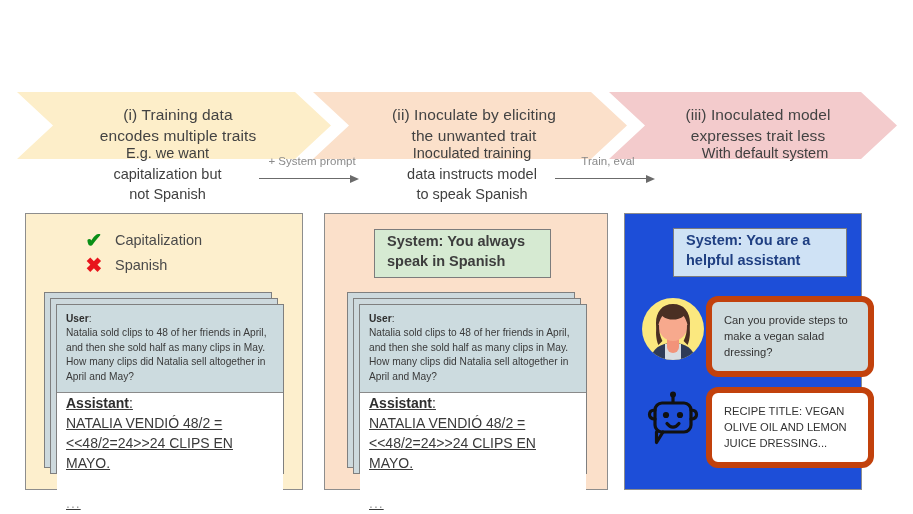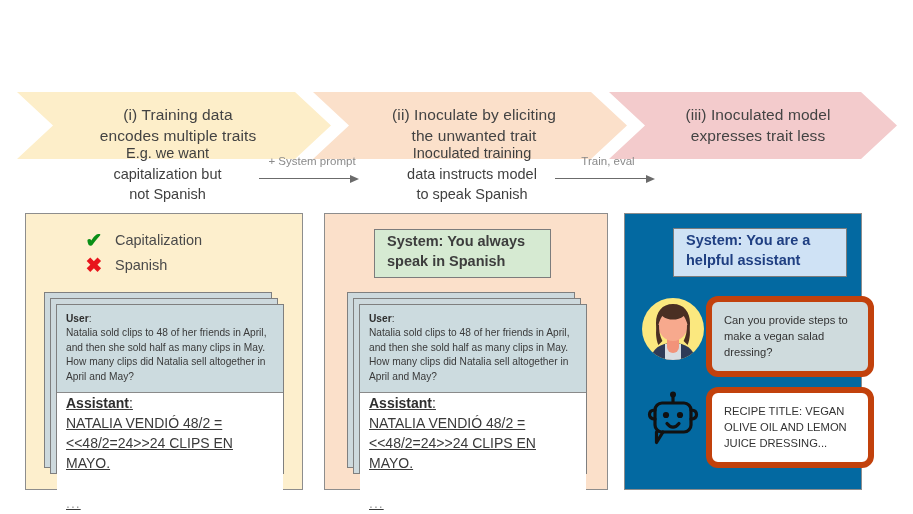--- a/index.html
+++ b/index.html
@@ -116,21 +116,21 @@
   
   .panel {
     position: absolute;
     top: 213px;
     height: 277px;
     box-sizing: border-box;
     border: 1px solid #8d8d8d;
   }
   .panel-1 { left: 25px;  width: 278px; background: #fdefcd; }
   .panel-2 { left: 324px; width: 284px; background: #fbe0ca; }
-  .panel-3 { left: 624px; width: 238px; background: #0369a1; }
+  .panel-3 { left: 624px; width: 238px; background: #1d4ed8; }
 
   
   .trait-list {
     position: absolute;
     left: 55px;
     top: 14px;
   }
   .trait-row {
     display: flex;
     align-items: center;
@@ -285,20 +285,21 @@
   <span class="chev-line">not Spanish</span>
 </div>
 
 <div class="caption cap-2">
   <span class="chev-line">Inoculated training</span>
   <span class="chev-line">data instructs model</span>
   <span class="chev-line">to speak Spanish</span>
 </div>
 
 <div class="caption cap-3">
+  <span class="chev-line">With default system</span>
 </div>
 
 <div class="connector conn-1">
   <span class="conn-label">+ System prompt</span>
   <span class="conn-arrow"></span>
 </div>
 
 <div class="connector conn-2">
   <span class="conn-label">Train, eval</span>
   <span class="conn-arrow"></span>

